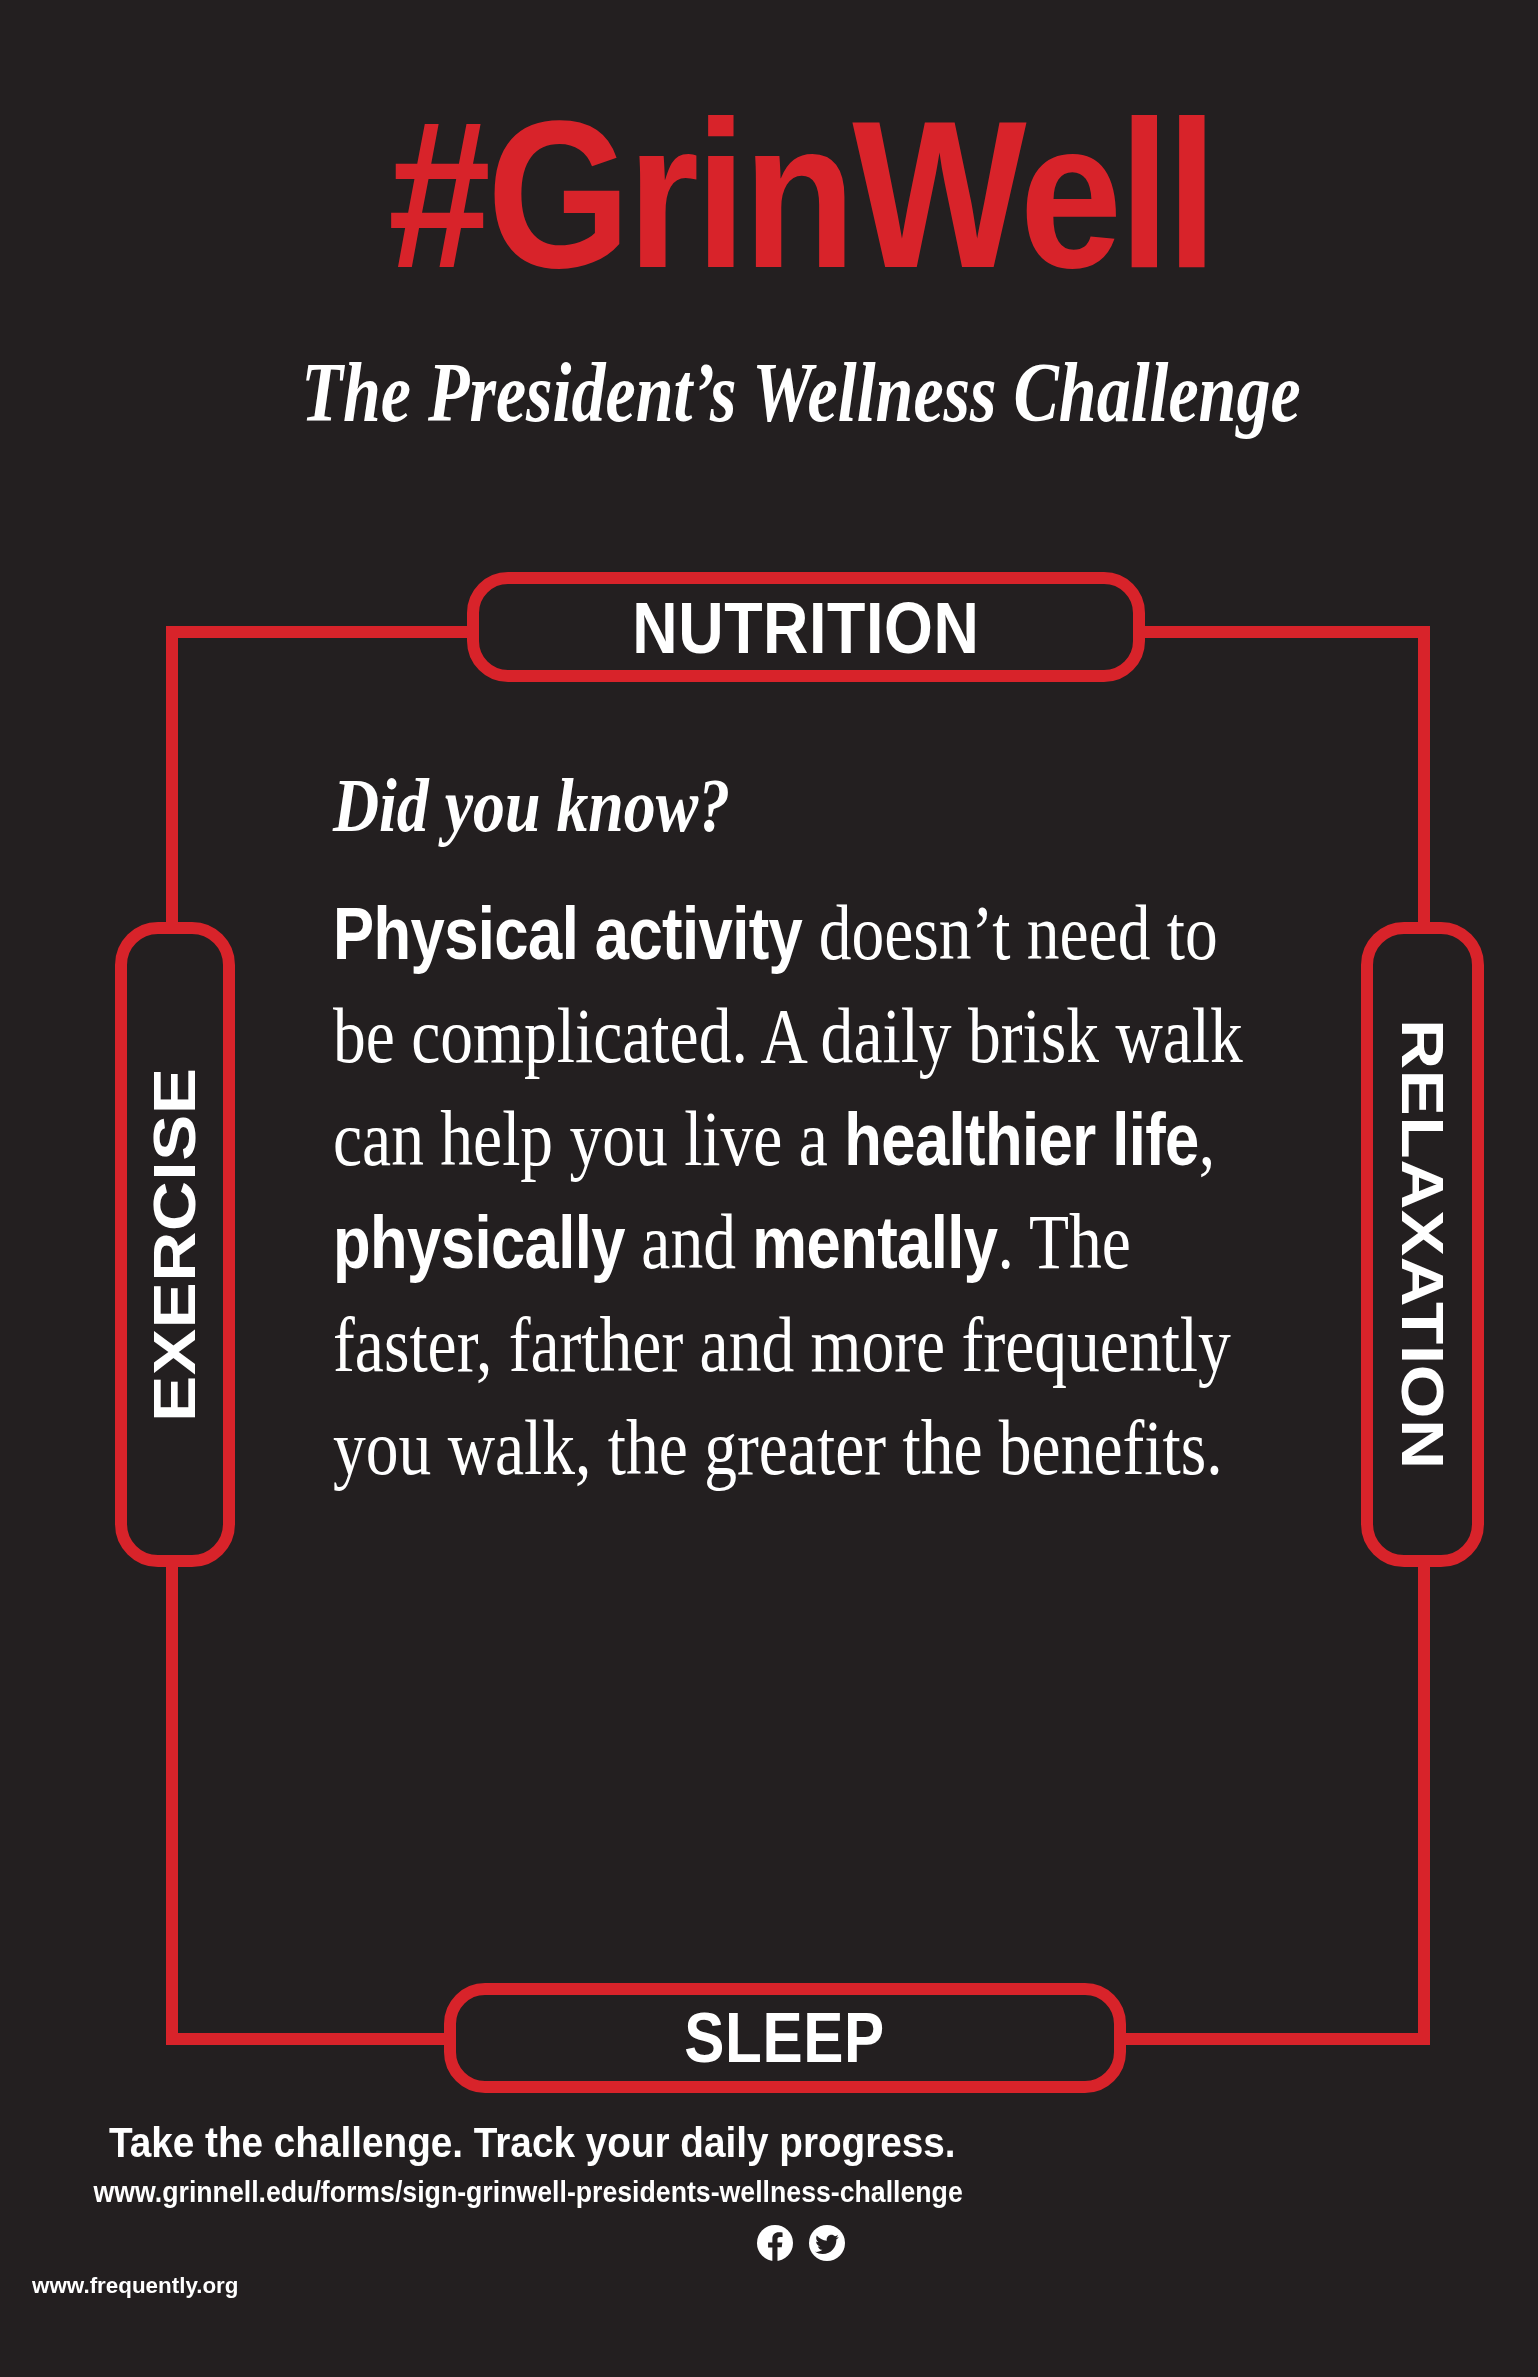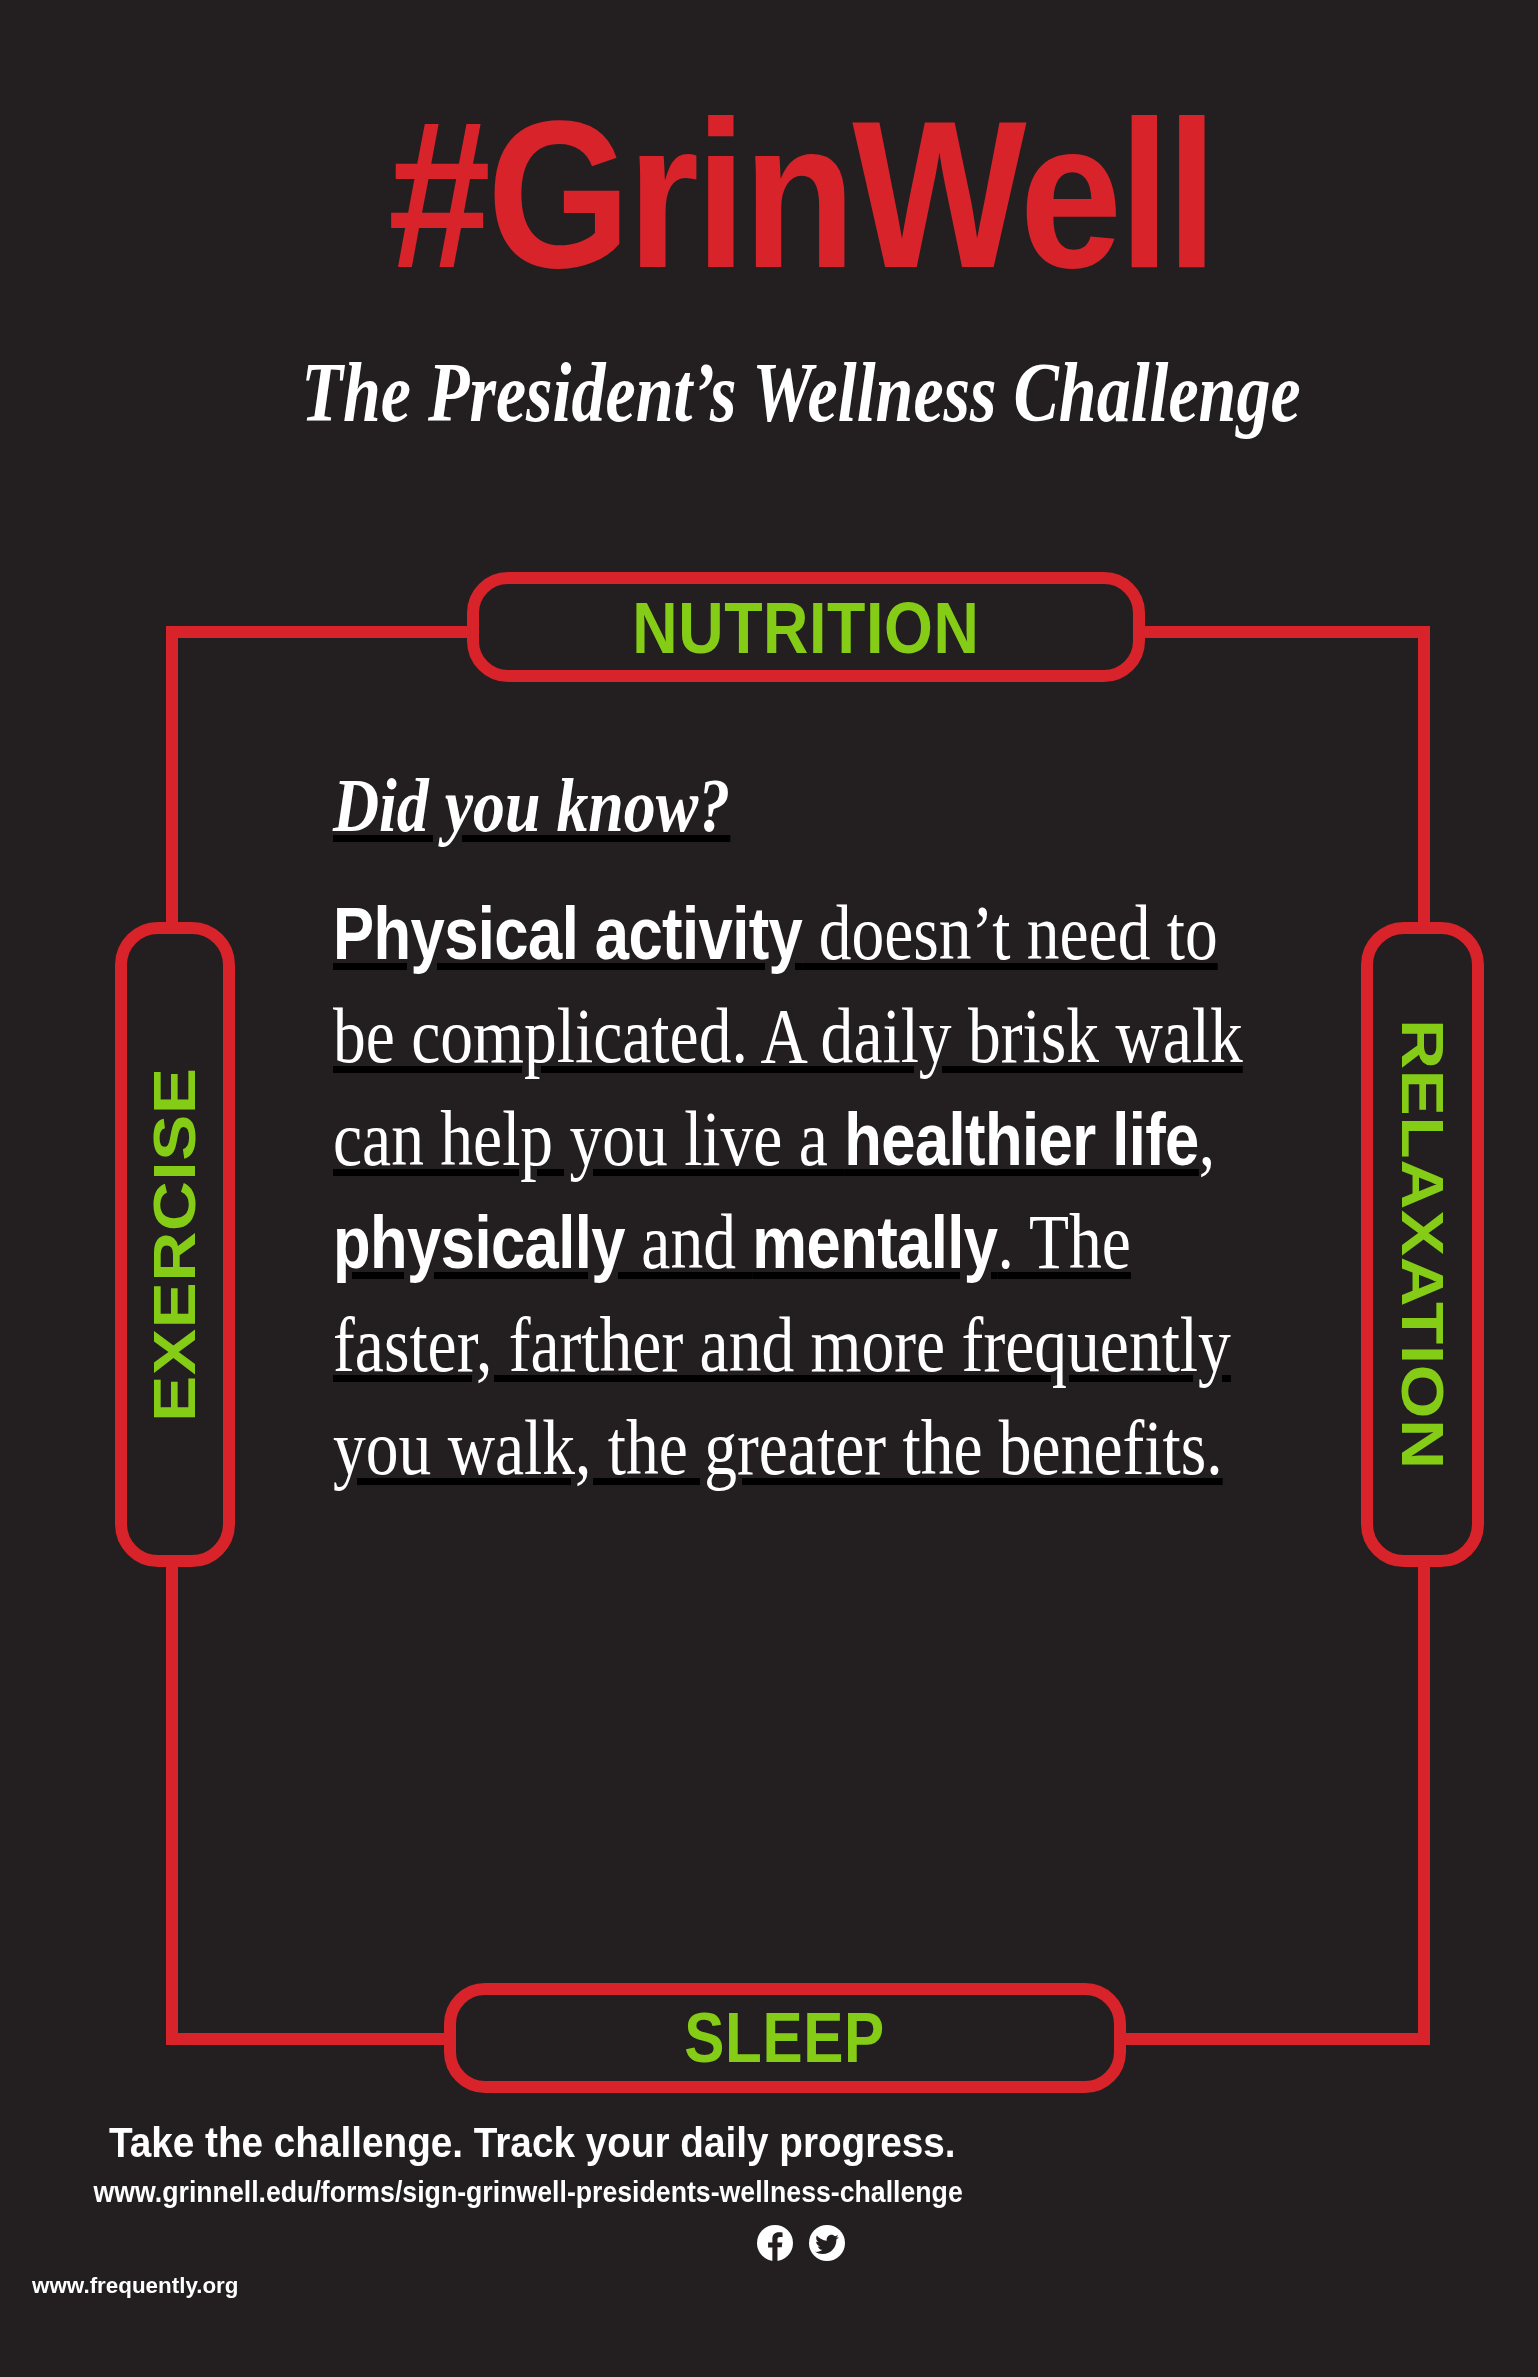--- a/index.html
+++ b/index.html
@@ -67,21 +67,21 @@
 
   
   .pill {
     position: absolute;
     background: #231f20;
     border: 12px solid #d8232a;
     box-sizing: border-box;
     display: flex;
     align-items: center;
     justify-content: center;
-    color: #84cc16;
+    color: #ffffff;
     font-family: "Liberation Sans", sans-serif;
     font-weight: bold;
     letter-spacing: 0.7px;
   }
   .pill-label {
     display: block;
     white-space: nowrap;
     transform: scaleX(0.86);
   }
 
@@ -123,21 +123,20 @@
   #pill-relaxation .pill-label {
     transform: rotate(90deg) scaleY(0.86);
   }
 
   
   #body-copy {
     position: absolute;
     left: 301px;
     top: 766px;
     width: 930px;
-    text-decoration: underline;
   }
   #did-you-know {
     color: #ffffff;
     font-family: "Liberation Serif", serif;
     font-style: italic;
     font-weight: bold;
     font-size: 76px;
     line-height: 1.05;
     margin: 0 0 36px 0;
     transform: scaleX(0.84);

